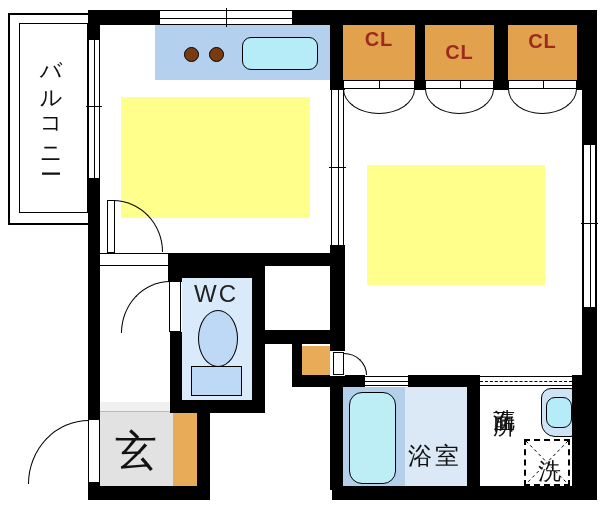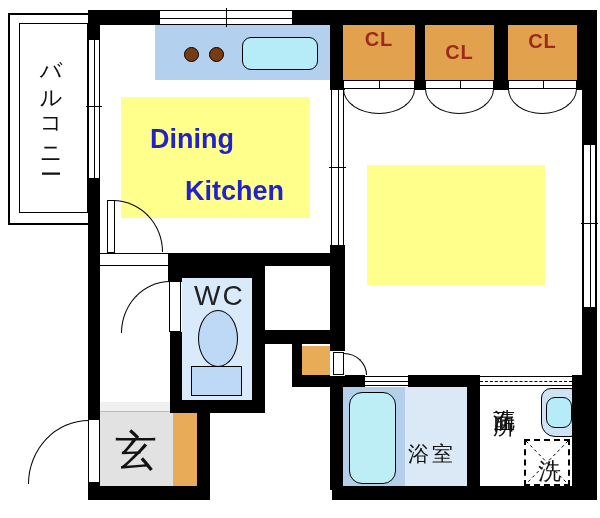--- a/index.html
+++ b/index.html
@@ -36,46 +36,44 @@
 </head>
 <body>
 
 <div id="plan">
 
   <div class="fill" style="left:8px;top:13px;width:85px;height:212px;border:2px solid #000;box-sizing:border-box;background:#fff;"></div>
   <div class="fill" style="left:19px;top:23px;width:69px;height:190px;border:1px solid #000;box-sizing:border-box;"></div>
   <div class="label vtext" style="left:36px;top:46px;font-size:22px;letter-spacing:4px;">バルコニー</div>
 
   <div class="fill" style="left:121px;top:97px;width:189px;height:121px;background:#ffff8c;"></div>
-  <div class="label blue" style="left:150px;top:124px;font-size:27px;">Dining</div>
-  <div class="label blue" style="left:185px;top:176px;font-size:27px;">Kitchen</div>
 
   <div class="fill" style="left:367px;top:165px;width:178px;height:120px;background:#ffff8c;"></div>
 
   <div class="fill" style="left:155px;top:25px;width:178px;height:55px;background:#b3d0ee;"></div>
   <div class="fill" style="left:184px;top:47px;width:15px;height:15px;background:#7a3b10;border:1px solid #000;border-radius:50%;box-sizing:border-box;"></div>
   <div class="fill" style="left:209px;top:47px;width:15px;height:15px;background:#7a3b10;border:1px solid #000;border-radius:50%;box-sizing:border-box;"></div>
   <div class="fill" style="left:242px;top:37px;width:76px;height:33px;background:#b5ecf7;border:1px solid #000;border-radius:9px;box-sizing:border-box;"></div>
 
   <div class="fill" style="left:182px;top:278px;width:70px;height:122px;background:#d9eafb;"></div>
-  <div class="label" style="left:194px;top:280px;font-size:28px;letter-spacing:2px;color:#222;">WC</div>
+  <div class="label" style="left:194px;top:280px;font-size:24px;letter-spacing:2px;color:#222;">WC</div>
   <div class="fill" style="left:198px;top:310px;width:40px;height:57px;background:#bed9f6;border:1px solid #000;border-radius:50%;box-sizing:border-box;"></div>
   <div class="fill" style="left:191px;top:366px;width:51px;height:30px;background:#bed9f6;border:1px solid #000;box-sizing:border-box;"></div>
 
   <div class="fill" style="left:100px;top:402px;width:97px;height:10px;background:#f0f0f0;border-bottom:1px solid #bbb;box-sizing:border-box;"></div>
   <div class="fill" style="left:100px;top:412px;width:73px;height:75px;background:#e2e2e2;"></div>
   <div class="label" style="left:115px;top:423px;font-size:42px;">玄</div>
   <div class="fill" style="left:173px;top:412px;width:24px;height:75px;background:#e8ac58;"></div>
 
   <div class="fill" style="left:302px;top:346px;width:31px;height:29px;background:#e8ac58;"></div>
 
   <div class="fill" style="left:343px;top:387px;width:62px;height:100px;background:#b3cfe9;"></div>
   <div class="fill" style="left:349px;top:392px;width:47px;height:92px;background:#bdeef6;border:1px solid #000;border-radius:13px;box-sizing:border-box;"></div>
   <div class="fill" style="left:405px;top:387px;width:62px;height:100px;background:#dbe9f6;"></div>
-  <div class="label" style="left:408px;top:440px;font-size:21px;letter-spacing:3px;">浴室</div>
+  <div class="label" style="left:408px;top:440px;font-size:24px;letter-spacing:3px;">浴室</div>
 
   <div class="label vtext" style="left:489px;top:391px;font-size:22px;letter-spacing:3px;">洗面所</div>
   <div class="fill" style="left:541px;top:388px;width:32px;height:49px;background:#cfe3f7;border:1px solid #000;border-radius:10px 2px 2px 14px;box-sizing:border-box;"></div>
   <div class="fill" style="left:546px;top:397px;width:26px;height:31px;background:#b5ecf7;border:1px solid #000;border-radius:9px;box-sizing:border-box;"></div>
   <div class="fill" style="left:524px;top:439px;width:46px;height:47px;border:2px dashed #000;box-sizing:border-box;background:#fff;">
     <svg width="42" height="43" style="position:absolute;left:0;top:0;">
       <line x1="0" y1="0" x2="42" y2="43" stroke="#000" stroke-width="1" stroke-dasharray="3,3"></line>
       <line x1="42" y1="0" x2="0" y2="43" stroke="#000" stroke-width="1" stroke-dasharray="3,3"></line>
     </svg>
   </div>

